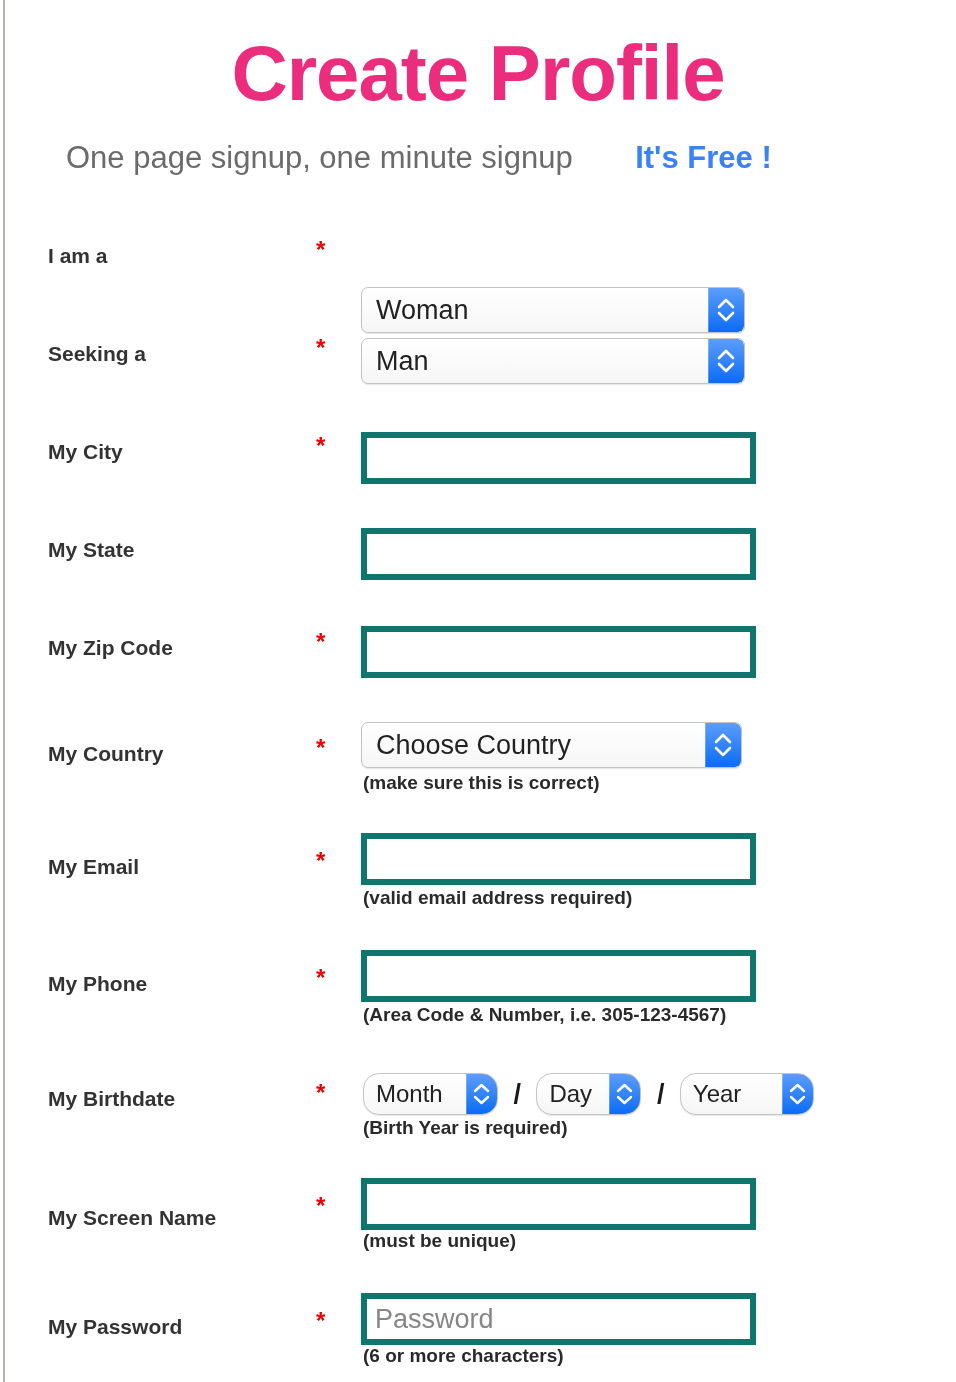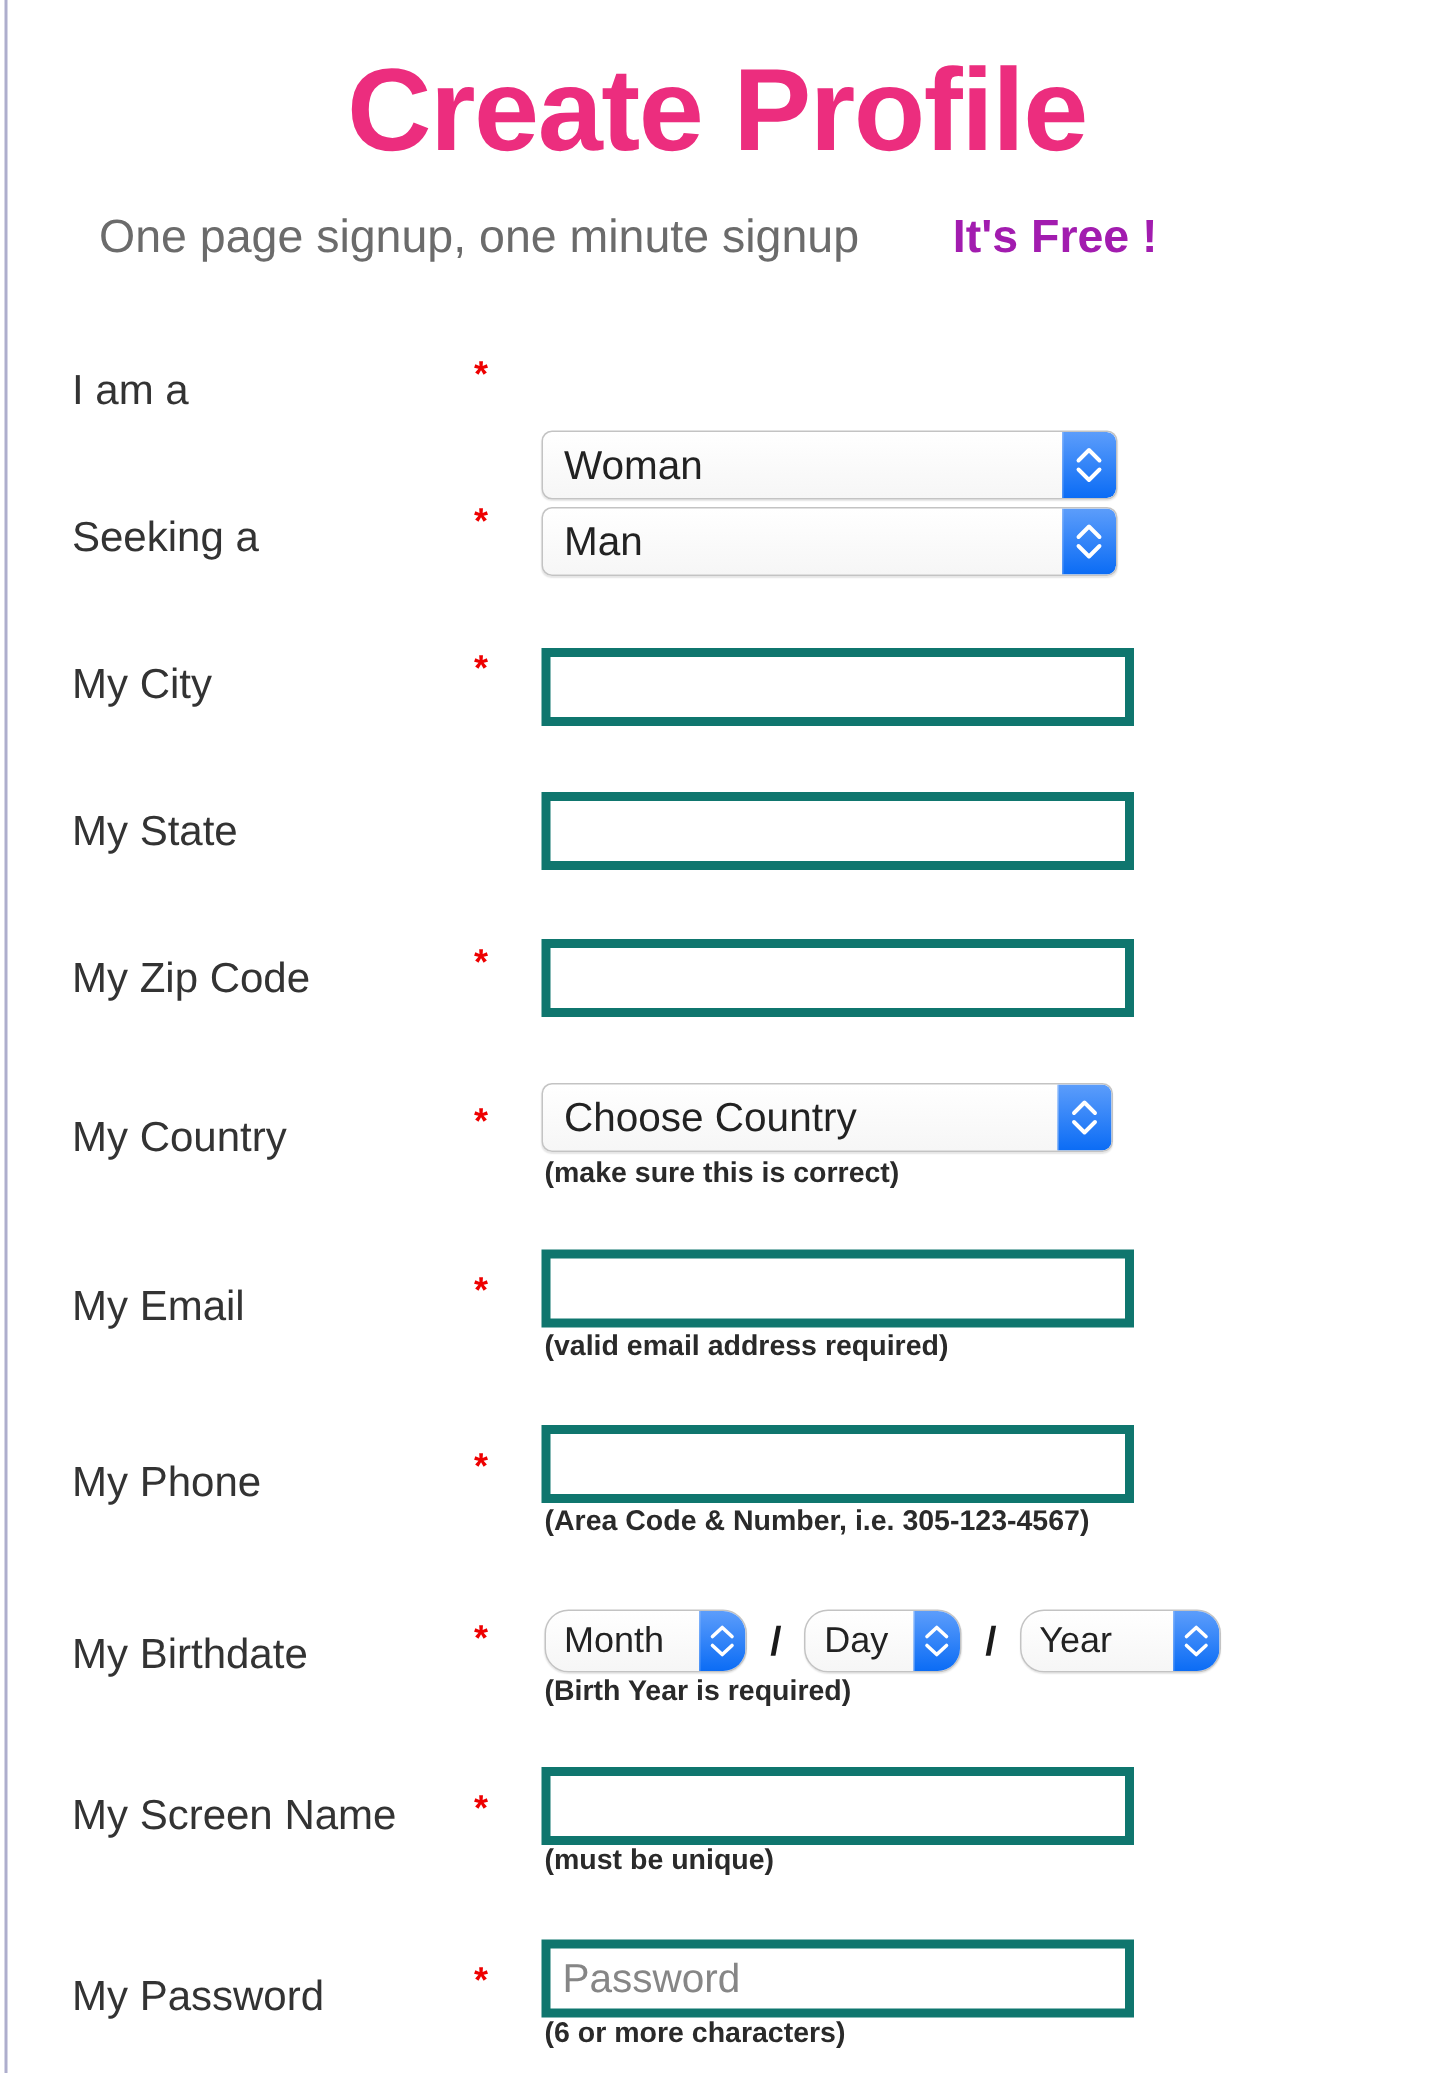--- a/index.html
+++ b/index.html
@@ -53,41 +53,41 @@
   }
   .subhead-text {
     font-size: 31px;
     color: #6b6b6b;
     font-weight: normal;
     vertical-align: middle;
   }
   .subhead-free {
     font-size: 31px;
     font-weight: bold;
-    color: #a21caf;
+    color: #3b82f6;
     vertical-align: middle;
     margin-left: 58px;
   }
 
   
   .form {
     margin-top: 44px;
   }
   .row {
     position: relative;
     display: block;
     height: 98px;
   }
   .row.tall { height: 115px; }
   .label {
     position: absolute;
     left: 48px;
     top: 24px;
-    font-size: 28px;
-    font-weight: normal;
+    font-size: 21px;
+    font-weight: bold;
     color: #333333;
     white-space: nowrap;
   }
   .req {
     position: absolute;
     left: 316px;
     top: 18px;
     font-size: 24px;
     font-weight: bold;
     color: #ee0000;
@@ -323,21 +323,21 @@
               <polyline points="9,17 15.5,11 22,17" fill="none" stroke="#ffffff" stroke-width="2.4" stroke-linecap="round" stroke-linejoin="round"></polyline>
               <polyline points="9,23 15.5,29 22,23" fill="none" stroke="#ffffff" stroke-width="2.4" stroke-linecap="round" stroke-linejoin="round"></polyline>
             </svg>
           </span>
         </span>
       </span>
       <span class="hint" style="top:62px;">(Birth Year is required)</span>
     </div>
 
     <div class="row tall">
-      <span class="label" style="top:24px;">My Screen Name</span>
+      <span class="label" style="top:36px;">My Screen Name</span>
       <span class="req" style="top:24px;">*</span>
       <span class="field" style="top:8px;">
         <input class="txt" type="text" value="" placeholder="" style="">
       </span>
       <span class="hint" style="top:60px;">(must be unique)</span>
     </div>
 
     <div class="row tall">
       <span class="label" style="top:30px;">My Password</span>
       <span class="req" style="top:24px;">*</span>

